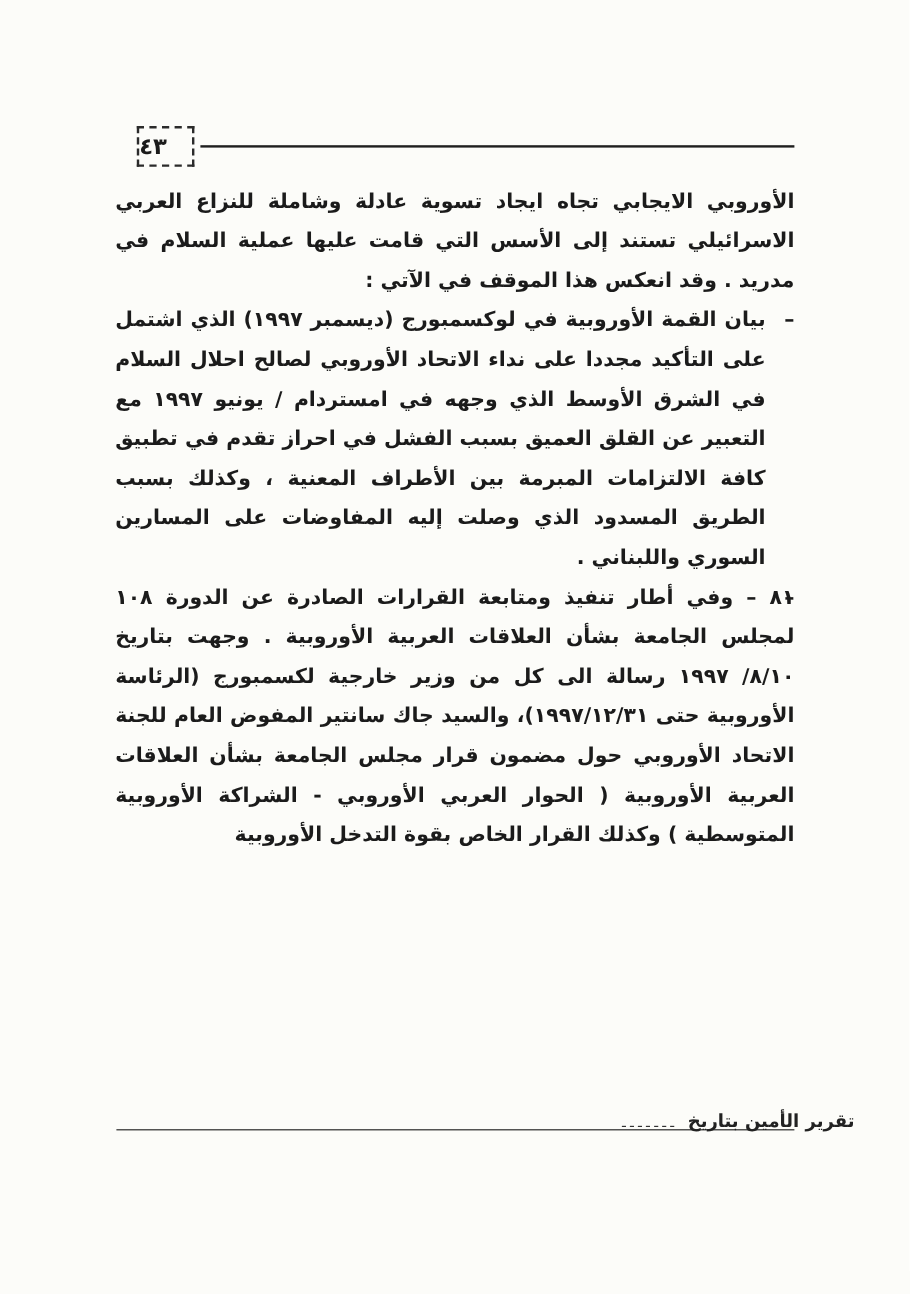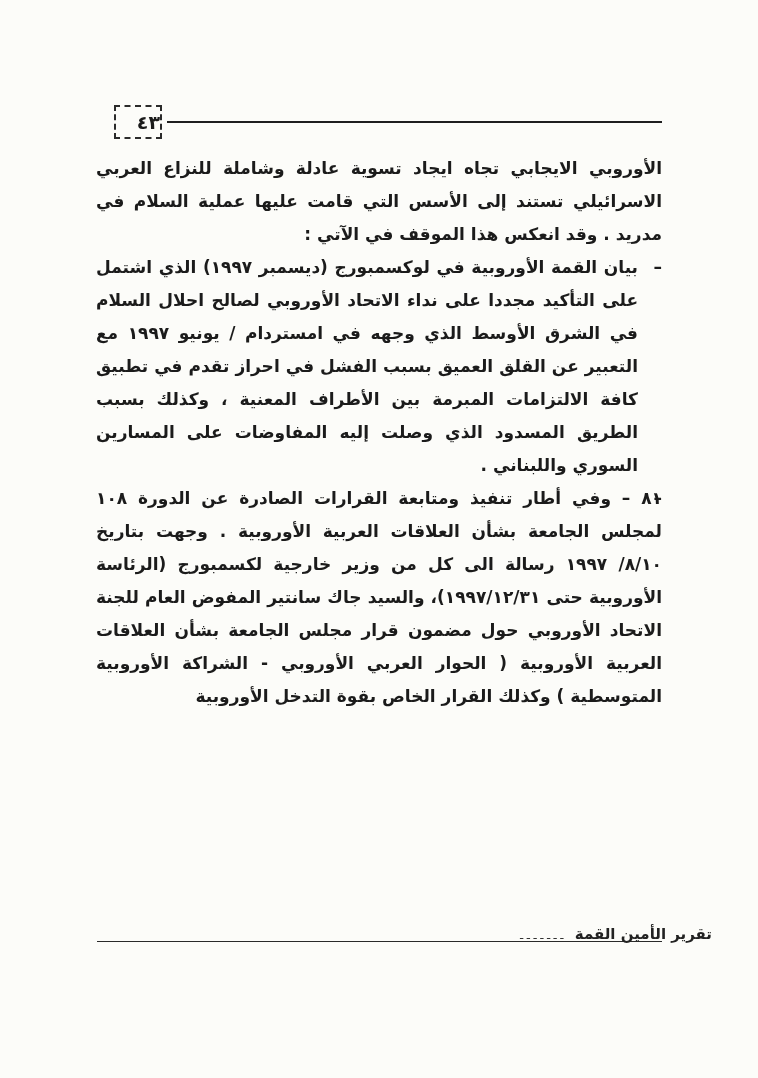--- a/index.html
+++ b/index.html
@@ -17,21 +17,21 @@
   
   .page-number-box {
     position: absolute;
     top: 105px;
     left: 114px;
     width: 48px;
     height: 34px;
     border: 2px dashed #2b2b2b;
     display: flex;
     align-items: center;
-    justify-content: flex-end;
+    justify-content: flex-start;
     font-size: 19px;
     font-weight: bold;
   }
   .header-rule {
     position: absolute;
     top: 121px;
     left: 167px;
     width: 495px;
     height: 2px;
     background: #1f1f1f;
@@ -119,17 +119,17 @@
 
     <div class="numbered">
       <span class="marker">٨١ –</span>
       <span>وفي أطار تنفيذ ومتابعة القرارات الصادرة عن الدورة ١٠٨ لمجلس الجامعة بشأن العلاقات العربية الأوروبية . وجهت بتاريخ ٨/١٠/ ١٩٩٧ رسالة الى كل من وزير خارجية لكسمبورج (الرئاسة الأوروبية حتى ١٩٩٧/١٢/٣١)، والسيد جاك سانتير المفوض العام للجنة الاتحاد الأوروبي حول مضمون قرار مجلس الجامعة بشأن العلاقات العربية الأوروبية ( الحوار العربي الأوروبي - الشراكة الأوروبية المتوسطية ) وكذلك القرار الخاص بقوة التدخل الأوروبية</span>
     </div>
 
   </div>
 
   <div class="footer-rule"></div>
   <div class="footer-caption">
-    <span>تقرير الأمين القمة</span>
+    <span>تقرير الأمين بتاريخ</span>
     <span class="footer-dashes">ـ ـ ـ ـ ـ ـ ـ</span>
   </div>
 
 </div>
 
 </body></html>

